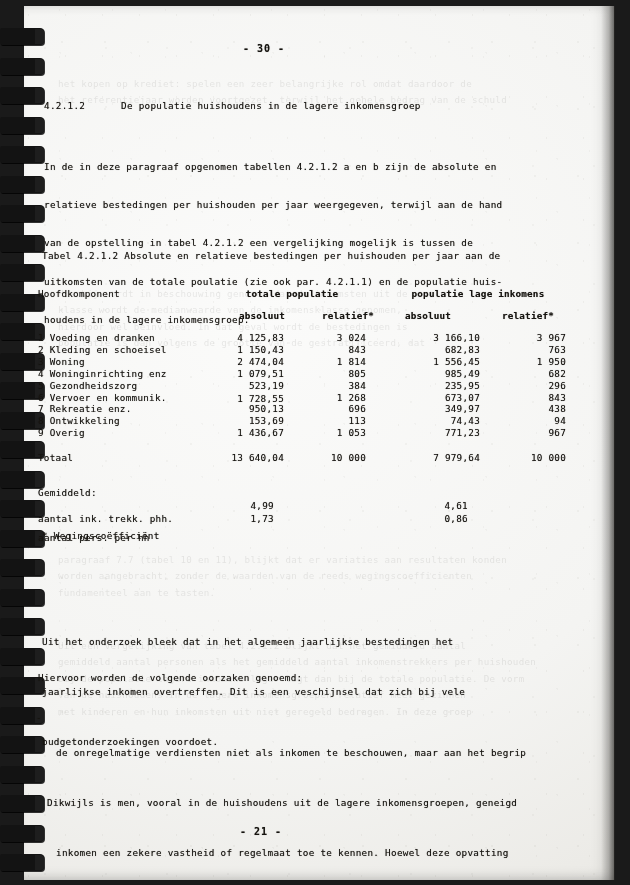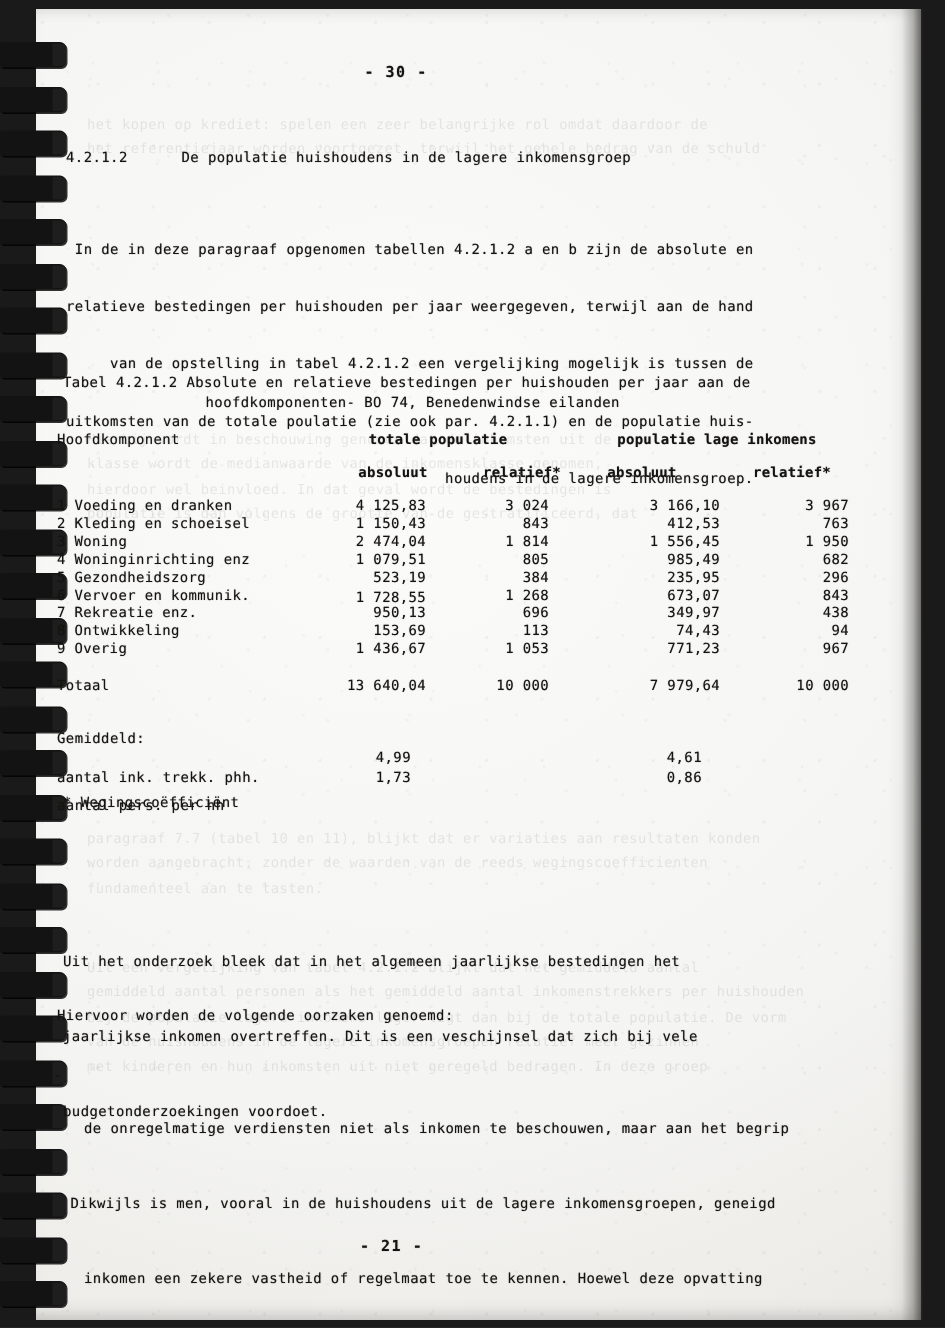--- a/index.html
+++ b/index.html
@@ -137,30 +137,29 @@
 bij de populatie lagere inkomens lager ligt dan bij de totale populatie. De vorm
 van de huishoudens in de lagere inkomensgroepen relatief meer gezinnen
 met kinderen en hun inkomsten uit niet geregeld bedragen. In deze groep</div>
 
   <div class="t pageno" style="left:243px;top:43px;">- 30 -</div>
   <div class="t pageno" style="left:240px;top:826px;">- 21 -</div>
 
   <div class="t" style="left:44px;top:100px;">4.2.1.2</div>
   <div class="t" style="left:121px;top:100px;">De populatie huishoudens in de lagere inkomensgroep</div>
 
-  <div class="t" style="left:44px;top:135px;text-align:right;">
+  <div class="t" style="left:44px;top:135px;">
     <div>In de in deze paragraaf opgenomen tabellen 4.2.1.2 a en b zijn de absolute en</div>
     <div>relatieve bestedingen per huishouden per jaar weergegeven, terwijl aan de hand</div>
     <div>van de opstelling in tabel 4.2.1.2 een vergelijking mogelijk is tussen de</div>
     <div>uitkomsten van de totale poulatie (zie ook par. 4.2.1.1) en de populatie huis-</div>
     <div>houdens in de lagere inkomensgroep.</div>
   </div>
 
   <div class="t" style="left:42px;top:250px;">Tabel 4.2.1.2 Absolute en relatieve bestedingen per huishouden per jaar aan de</div>
-  <div class="t" style="left:137px;top:263px;">hoofdkomponenten- BO 74, Benedenwindse eilanden</div>
 
   <div class="tbl" style="left:38px;top:288px;width:515px;height:175px;">
 
     <div class="r c-lbl" style="top:0px;">Hoofdkomponent</div>
     <div class="r b" style="top:0px;left:184px;width:140px;text-align:center;">totale populatie</div>
     <div class="r b" style="top:0px;left:350px;width:180px;text-align:center;">populatie lage inkomens</div>
 
     <div class="r b" style="top:22px;left:186px;width:76px;text-align:center;">absoluut</div>
     <div class="r b" style="top:22px;left:272px;width:76px;text-align:center;">relatief*</div>
     <div class="r b" style="top:22px;left:352px;width:76px;text-align:center;">absoluut</div>
@@ -168,21 +167,21 @@
 
     <div id="rowhost">
         <div class="r c-lbl" style="top: 44px;">1 Voeding en dranken</div>
         <div class="r c-a1" style="top: 44px;">4 125,83</div>
         <div class="r c-r1" style="top: 44px;">3 024</div>
         <div class="r c-a2" style="top: 44px;">3 166,10</div>
         <div class="r c-r2" style="top: 44px;">3 967</div>
         <div class="r c-lbl" style="top: 55.9px;">2 Kleding en schoeisel</div>
         <div class="r c-a1" style="top: 55.9px;">1 150,43</div>
         <div class="r c-r1" style="top: 55.9px;">843</div>
-        <div class="r c-a2" style="top: 55.9px;">412,53</div>
+        <div class="r c-a2" style="top: 55.9px;">682,83</div>
         <div class="r c-r2" style="top: 55.9px;">763</div>
         <div class="r c-lbl" style="top: 67.8px;">3 Woning</div>
         <div class="r c-a1" style="top: 67.8px;">2 474,04</div>
         <div class="r c-r1" style="top: 67.8px;">1 814</div>
         <div class="r c-a2" style="top: 67.8px;">1 556,45</div>
         <div class="r c-r2" style="top: 67.8px;">1 950</div>
         <div class="r c-lbl" style="top: 79.7px;">4 Woninginrichting enz</div>
         <div class="r c-a1" style="top: 79.7px;">1 079,51</div>
         <div class="r c-r1" style="top: 79.7px;">805</div>
         <div class="r c-a2" style="top: 79.7px;">985,49</div>

